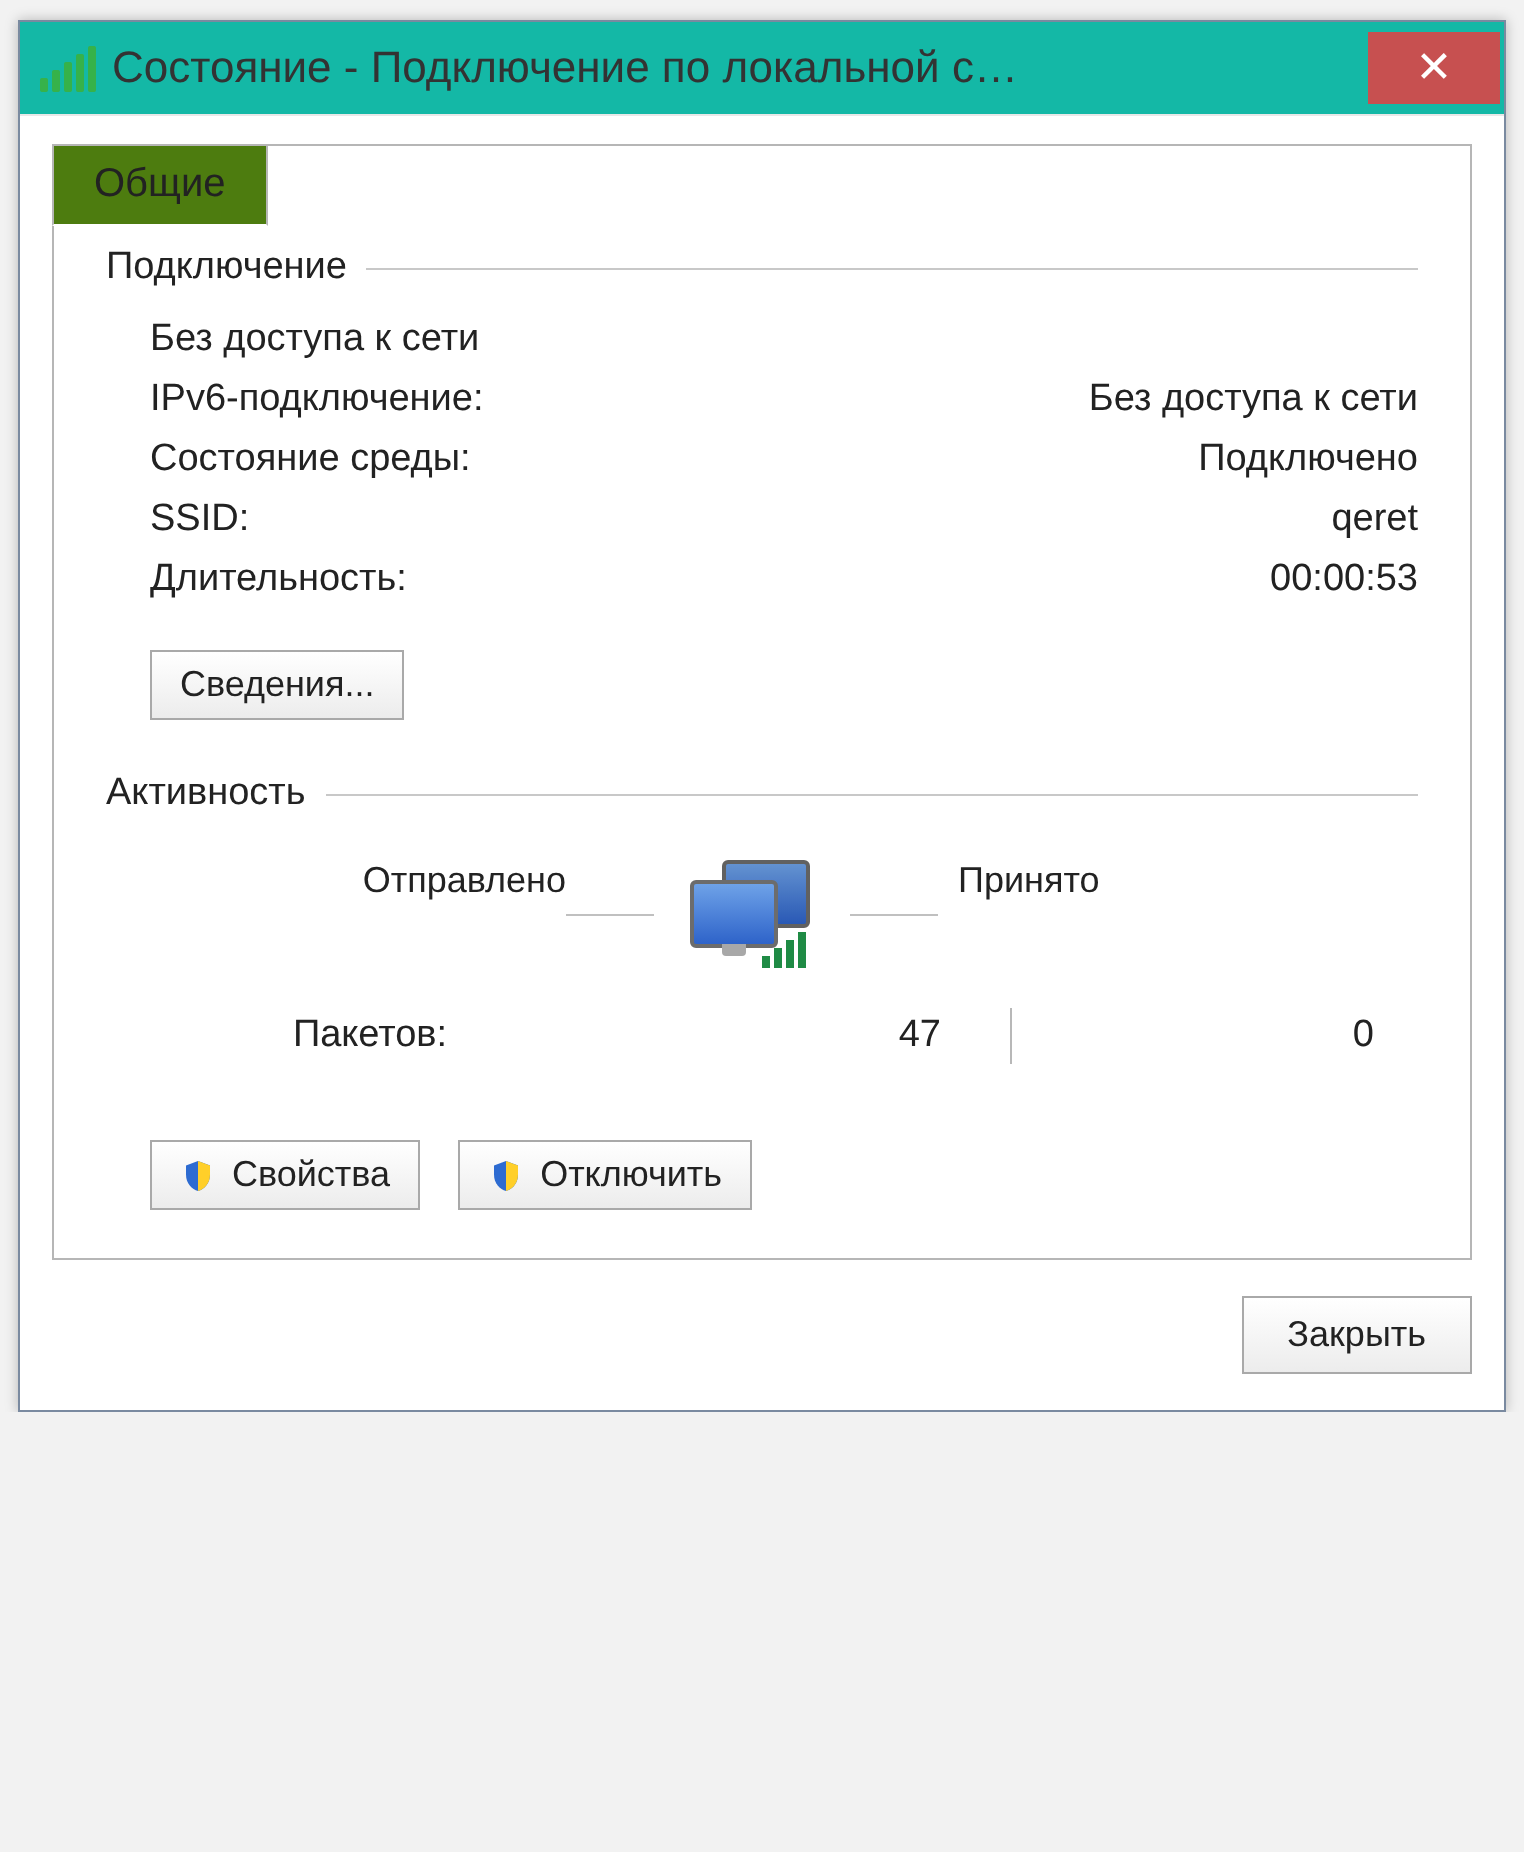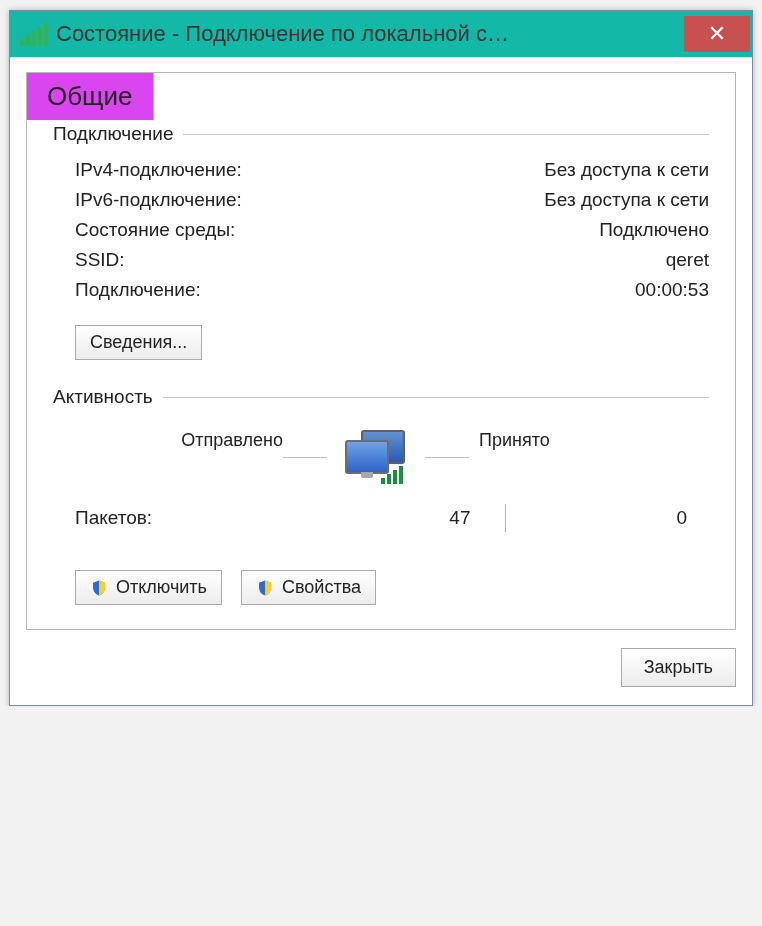--- a/index.html
+++ b/index.html
@@ -9,21 +9,21 @@
   .titlebar .sig span{display:inline-block;width:4px;background:#36b24a;border-radius:1px;}
   .titlebar .sig span:nth-child(1){height:7px}
   .titlebar .sig span:nth-child(2){height:11px}
   .titlebar .sig span:nth-child(3){height:15px}
   .titlebar .sig span:nth-child(4){height:19px}
   .titlebar .sig span:nth-child(5){height:23px}
   .titlebar .title{flex:1;font-size:22px;color:#333;white-space:nowrap;overflow:hidden;text-overflow:ellipsis;padding-right:6px;}
   .titlebar .close{width:66px;height:36px;margin-right:2px;background:#c75050;color:#fff;display:flex;align-items:center;justify-content:center;font-size:22px;cursor:default;}
   .client{padding:14px 16px 18px 16px;}
   .tabpane{border:1px solid #b6b6b6;position:relative;padding:34px 26px 24px 26px;}
-  .tab{position:absolute;top:-1px;left:-1px;border:1px solid #b6b6b6;border-bottom:1px solid #fff;background:#d946ef;padding:8px 20px;font-size:26px;z-index:2;}
+  .tab{position:absolute;top:-1px;left:-1px;border:1px solid #b6b6b6;border-bottom:1px solid #fff;background:#4d7c0f;padding:8px 20px;font-size:20px;z-index:2;}
   .group{margin-top:16px;}
   .group-header{display:flex;align-items:center;margin-bottom:10px;}
   .group-header .lbl{font-size:19px;color:#222;margin-right:10px;white-space:nowrap;}
   .group-header .line{flex:1;height:1px;background:#c8c8c8;}
   .kv{display:flex;justify-content:space-between;padding:4px 0 4px 22px;font-size:19px;}
   .kv .k{color:#222;}
   .kv .v{color:#222;white-space:nowrap;}
   .btn{display:inline-flex;align-items:center;border:1px solid #a9a9a9;background:linear-gradient(#fff,#ececec);padding:6px 14px;font-size:18px;color:#222;cursor:default;}
   .btn+.btn{margin-left:14px;}
   .btn .shield{margin-right:8px;width:18px;height:18px;}
@@ -37,21 +37,21 @@
   .mon.back{left:20px;top:0;filter:brightness(.9);}
   .mon.front{left:4px;top:10px;}
   .mon::after{content:"";position:absolute;left:14px;top:30px;width:12px;height:6px;background:#a8a8a8;border-radius:0 0 2px 2px;}
   .act-sig{position:absolute;left:40px;top:36px;display:flex;align-items:flex-end;gap:2px;}
   .act-sig span{display:inline-block;width:4px;background:#1f8b45;}
   .act-sig span:nth-child(1){height:6px}
   .act-sig span:nth-child(2){height:10px}
   .act-sig span:nth-child(3){height:14px}
   .act-sig span:nth-child(4){height:18px}
   .pk-row{display:flex;align-items:center;padding:16px 22px 4px 22px;font-size:19px;}
-  .pk-row .pklabel{flex:0 0 220px;}
+  .pk-row .pklabel{flex:0 0 220px;text-align:center;}
   .pk-row .sent{flex:1;text-align:right;padding-right:28px;}
   .pk-row .sep{width:1px;height:28px;background:#b8b8b8;margin:0 6px;}
   .pk-row .recv{flex:1;text-align:right;}
   .action-row{padding:34px 0 0 22px;}
   .footer{display:flex;justify-content:flex-end;margin-top:18px;}
   .footer .btn{padding:8px 22px;}
   svg.shield{display:block;}
 </style>
 </head>
 <body>
@@ -77,37 +77,36 @@
         <span>Общие</span>
       </div>
 
       <div class="group">
         <div class="group-header">
           <span class="lbl">Подключение</span>
           <span class="line"></span>
         </div>
 
         <div class="kv">
-          <span class="k">IPv4-подключение:</span>
           <span class="v">Без доступа к сети</span>
         </div>
         <div class="kv">
           <span class="k">IPv6-подключение:</span>
           <span class="v">Без доступа к сети</span>
         </div>
         <div class="kv">
           <span class="k">Состояние среды:</span>
           <span class="v">Подключено</span>
         </div>
         <div class="kv">
           <span class="k">SSID:</span>
           <span class="v">qeret</span>
         </div>
         <div class="kv">
-          <span class="k">Подключение:</span>
+          <span class="k">Длительность:</span>
           <span class="v">00:00:53</span>
         </div>
 
         <div class="details-row">
           <span class="btn">
             <span>Сведения...</span>
           </span>
         </div>
       </div>
 
@@ -143,28 +142,28 @@
             <span class="sep"></span>
             <span class="recv">0</span>
           </div>
 
           <div class="action-row">
             <span class="btn">
               <svg class="shield" viewBox="0 0 24 24" width="18" height="18">
                 <path d="M12 2 L20 5 V11 C20 17 16 21 12 22 C8 21 4 17 4 11 V5 Z" fill="#2d6bd1"></path>
                 <path d="M12 2 L20 5 V11 C20 17 16 21 12 22 V2 Z" fill="#ffcf29"></path>
               </svg>
-              <span>Отключить</span>
+              <span>Свойства</span>
             </span>
             <span class="btn">
               <svg class="shield" viewBox="0 0 24 24" width="18" height="18">
                 <path d="M12 2 L20 5 V11 C20 17 16 21 12 22 C8 21 4 17 4 11 V5 Z" fill="#2d6bd1"></path>
                 <path d="M12 2 L20 5 V11 C20 17 16 21 12 22 V2 Z" fill="#ffcf29"></path>
               </svg>
-              <span>Свойства</span>
+              <span>Отключить</span>
             </span>
           </div>
         </div>
       </div>
     </div>
 
     <div class="footer">
       <span class="btn">
         <span>Закрыть</span>
       </span>

